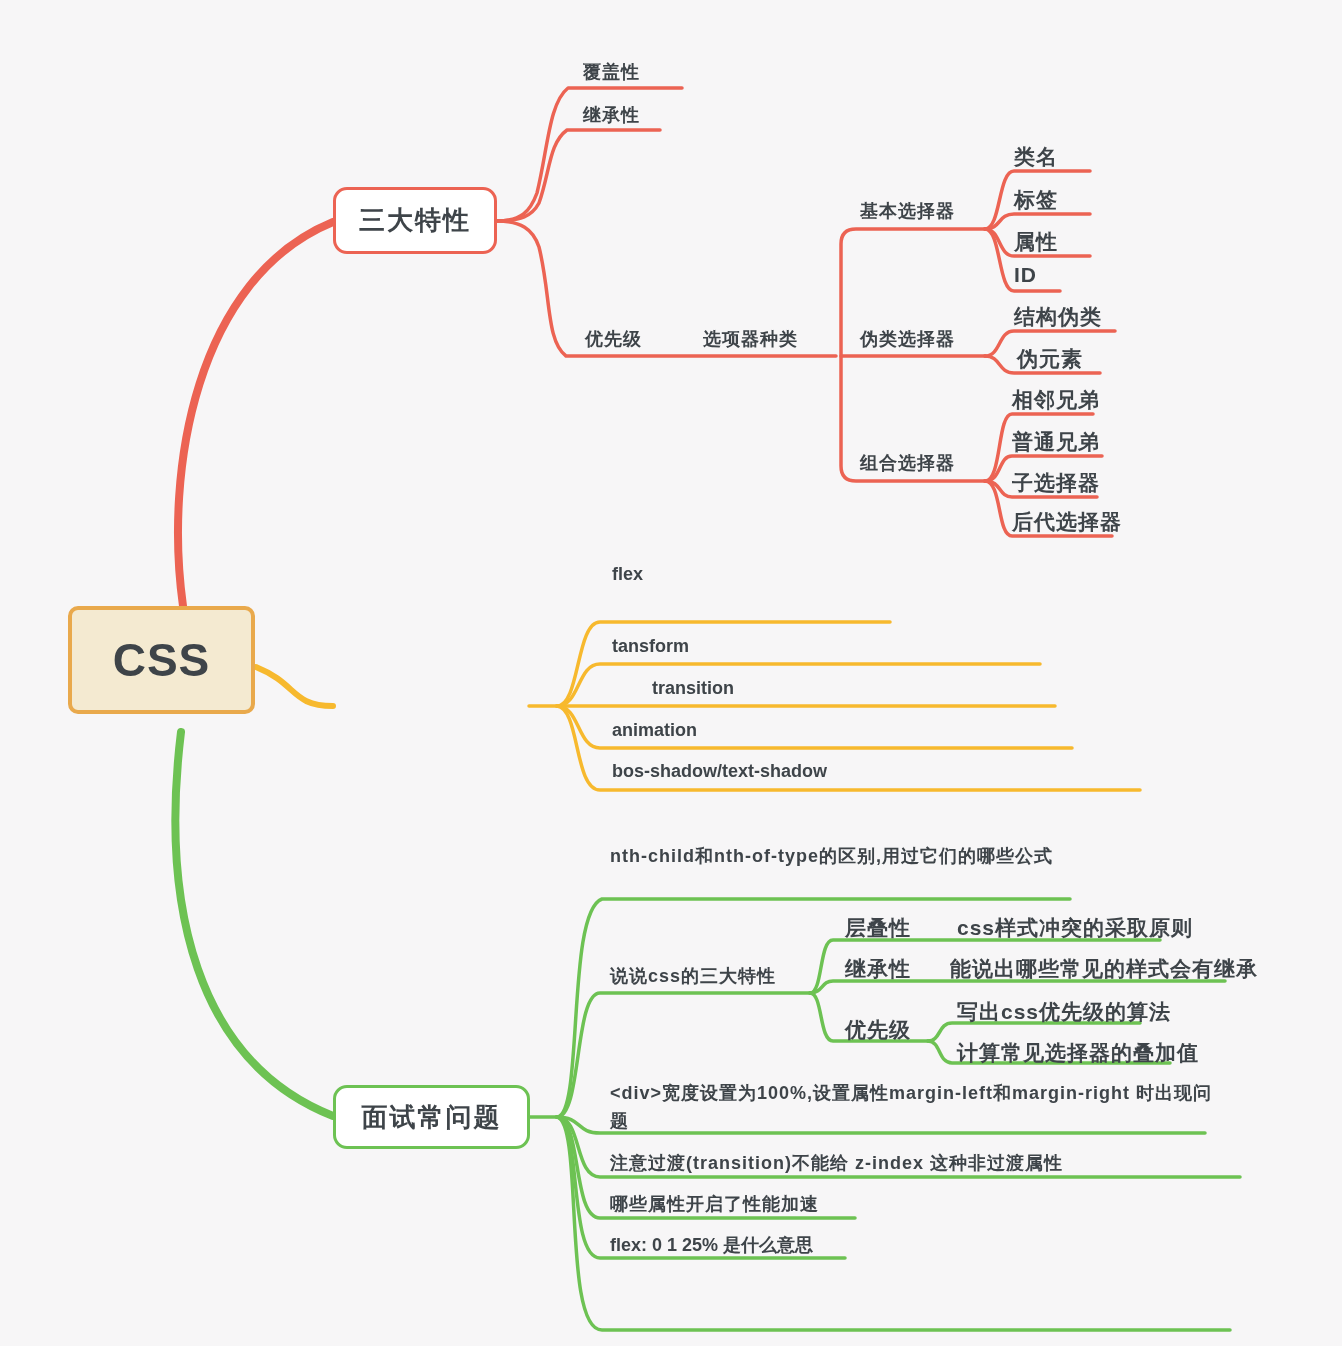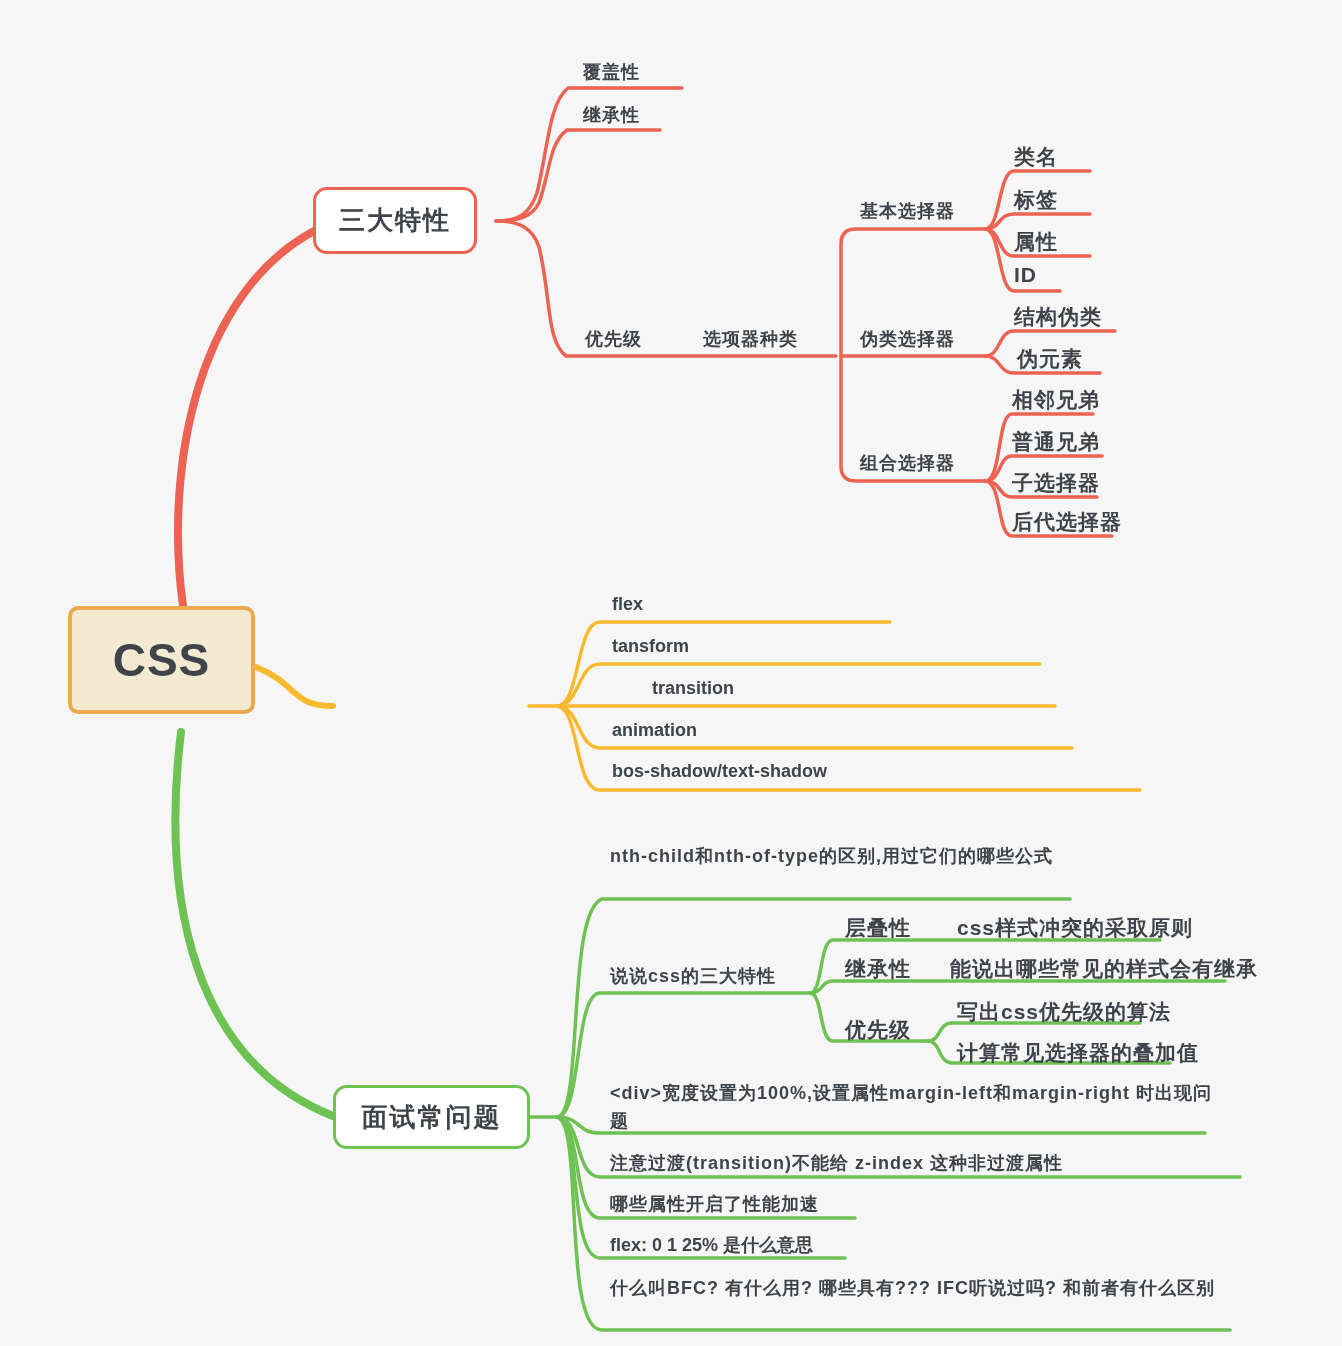--- a/index.html
+++ b/index.html
@@ -82,21 +82,21 @@
     <path class="st-green w3" d="M 557 1117 C 584 1123 562 1330 602 1330 H 1230"></path>
     <path class="st-green w3" d="M 810 993 C 823 993 819 940 833 940 H 1160"></path>
     <path class="st-green w3" d="M 810 993 C 823 993 821 981 833 981 H 1225"></path>
     <path class="st-green w3" d="M 810 993 C 823 993 819 1041 833 1041 H 928"></path>
     <path class="st-green w3" d="M 928 1041 C 941 1041 938 1023 952 1023 H 1140"></path>
     <path class="st-green w3" d="M 928 1041 C 941 1041 938 1063 952 1063 H 1170"></path>
   </svg>
 
   <div class="node root" style="left:68px;top:606px;width:187px;height:108px;">CSS</div>
 
-  <div class="node red-b" style="left:313px;top:187px;width:164px;height:67px;">三大特性</div>
+  <div class="node red-b" style="left:333px;top:187px;width:164px;height:67px;">三大特性</div>
 
 
   <div class="node green-b" style="left:333px;top:1085px;width:197px;height:64px;">面试常问题</div>
 
   <div class="lbl" style="left:583px;top:60px;">覆盖性</div>
   <div class="lbl" style="left:583px;top:103px;">继承性</div>
   <div class="lbl" style="left:585px;top:327px;">优先级</div>
   <div class="lbl" style="left:703px;top:327px;">选项器种类</div>
 
   <div class="lbl" style="left:860px;top:199px;">基本选择器</div>
@@ -108,36 +108,35 @@
   <div class="lbl" style="left:860px;top:327px;">伪类选择器</div>
   <div class="lbl sm" style="left:1014px;top:303px;">结构伪类</div>
   <div class="lbl sm" style="left:1017px;top:345px;">伪元素</div>
 
   <div class="lbl" style="left:860px;top:451px;">组合选择器</div>
   <div class="lbl sm" style="left:1012px;top:386px;">相邻兄弟</div>
   <div class="lbl sm" style="left:1012px;top:428px;">普通兄弟</div>
   <div class="lbl sm" style="left:1012px;top:469px;">子选择器</div>
   <div class="lbl sm" style="left:1012px;top:508px;">后代选择器</div>
 
-  <div class="lbl" style="left:612px;top:594px;letter-spacing:0;text-align:center;">flex</div>
+  <div class="lbl" style="left:612px;top:564px;letter-spacing:0;text-align:center;">flex</div>
   <div class="lbl" style="left:612px;top:636px;letter-spacing:0;">tansform</div>
   <div class="lbl" style="left:616px;top:678px;letter-spacing:0;margin-left:36px;">transition</div>
   <div class="lbl" style="left:612px;top:720px;letter-spacing:0;">animation</div>
   <div class="lbl" style="left:612px;top:761px;letter-spacing:0;">bos-shadow/text-shadow</div>
 
   <div class="lbl wrap" style="left:610px;top:842px;width:480px;">nth-child和nth-of-type的区别,用过它们的哪些公式</div>
 
   <div class="lbl" style="left:610px;top:964px;">说说css的三大特性</div>
   <div class="lbl sm" style="left:845px;top:914px;">层叠性</div>
   <div class="lbl sm" style="left:957px;top:914px;">css样式冲突的采取原则</div>
   <div class="lbl sm" style="left:845px;top:955px;">继承性</div>
   <div class="lbl sm" style="left:950px;top:955px;">能说出哪些常见的样式会有继承</div>
   <div class="lbl sm" style="left:845px;top:1016px;">优先级</div>
   <div class="lbl sm" style="left:957px;top:998px;">写出css优先级的算法</div>
   <div class="lbl sm" style="left:957px;top:1039px;">计算常见选择器的叠加值</div>
 
   <div class="lbl wrap" style="left:610px;top:1079px;width:615px;line-height:28px;">&lt;div&gt;宽度设置为100%,设置属性margin-left和margin-right 时出现问题</div>
   <div class="lbl" style="left:610px;top:1151px;">注意过渡(transition)不能给 z-index 这种非过渡属性</div>
   <div class="lbl" style="left:610px;top:1192px;">哪些属性开启了性能加速</div>
   <div class="lbl" style="left:610px;top:1233px;letter-spacing:0;">flex: 0 1 25% 是什么意思</div>
-  <div class="lbl wrap" style="left:610px;top:1274px;width:650px;">什么叫BFC? 有什么用? 哪些具有???  IFC听说过吗? 和前者有什么区别</div>
 
 </div>
 
 </body></html>

